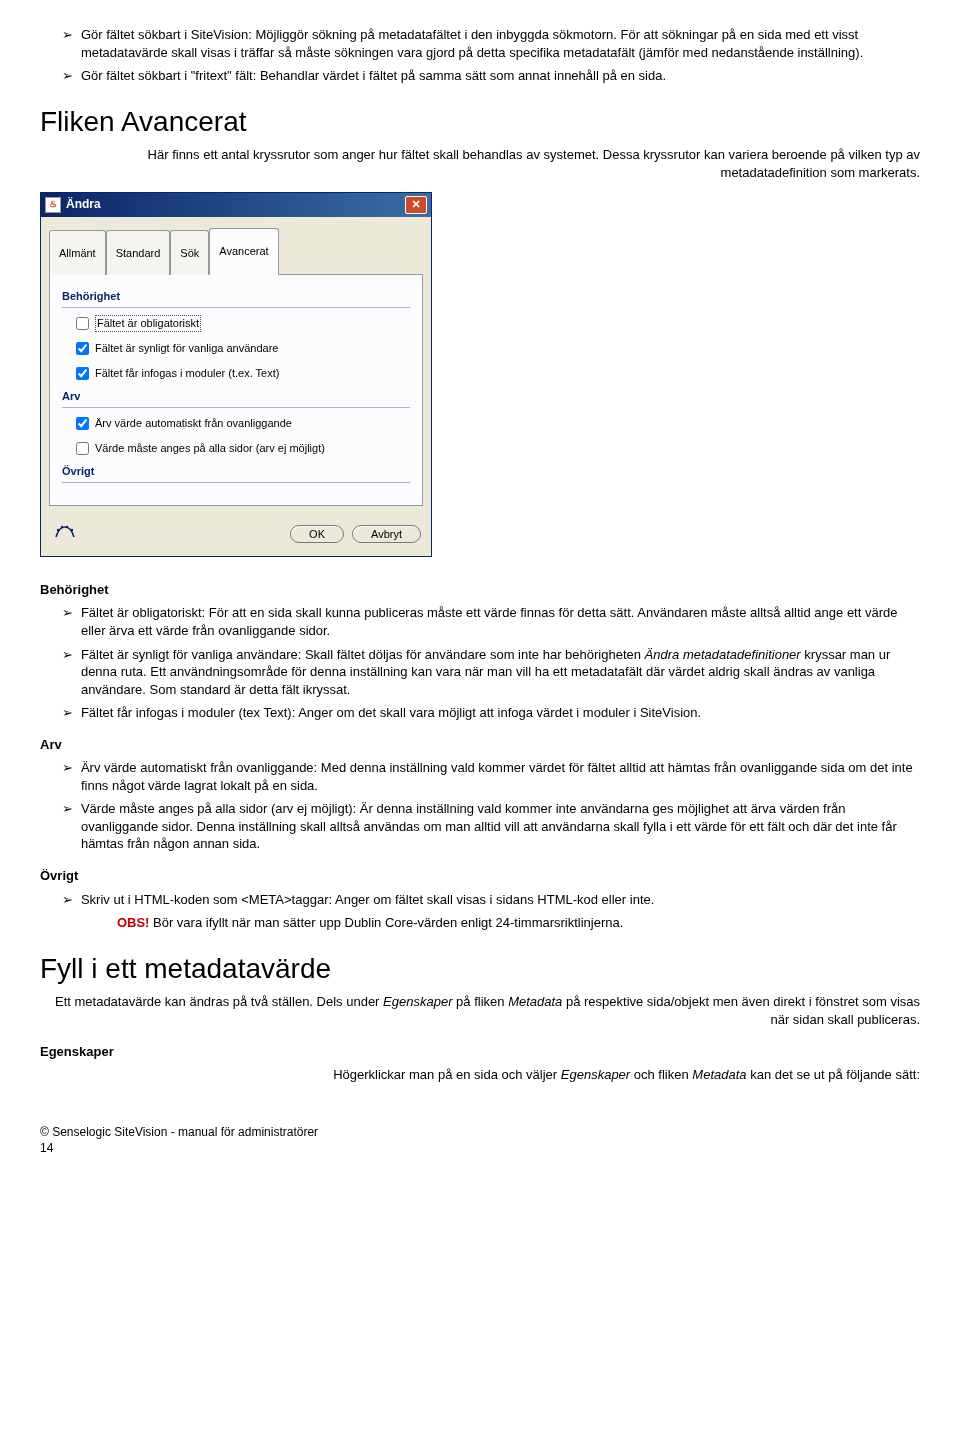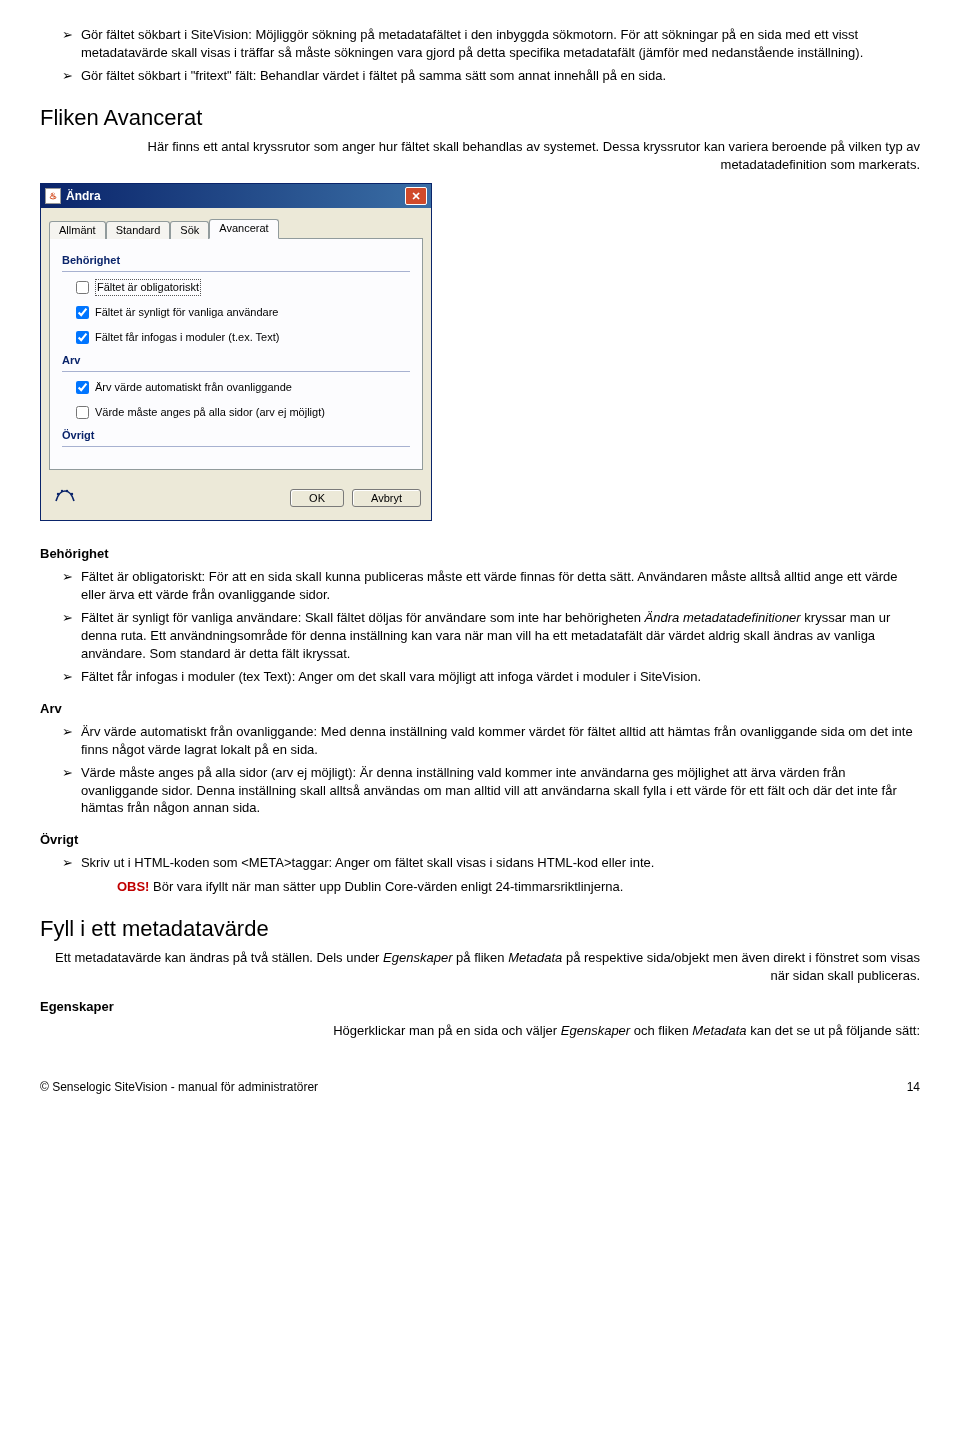--- a/index.html
+++ b/index.html
@@ -21,39 +21,39 @@
     margin-right: 8px;
     flex-shrink: 0;
     font-weight: normal;
   }
   .bullet .text {
     flex: 1;
   }
   .bold { font-weight: normal; }
   .italic { font-style: italic; }
   .h2section {
-    font-size: 22px;
+    font-size: 28px;
     font-family: "Trebuchet MS", Verdana, sans-serif;
     color: #000;
     margin: 18px 0 6px 0;
   }
   .para {
     margin: 6px 0;
     text-align: right;
   }
   .subhead {
     font-weight: bold;
     margin: 14px 0 4px 0;
   }
   .obs { color: #c00000; font-weight: bold; }
   .footer {
     margin-top: 40px;
     font-size: 12px;
     display: flex;
-    justify-content: space-between;
+    flex-direction: column;
   }
 
   
   .dialog {
     width: 390px;
     border: 1px solid #0a246a;
     background: #ece9d8;
     font-family: Tahoma, sans-serif;
     font-size: 11px;
     color: #000;
@@ -94,21 +94,21 @@
   .tabs {
     display: flex;
     margin: 10px 8px 0 8px;
     position: relative;
     bottom: -1px;
   }
   .tab {
     border: 1px solid #919b9c;
     border-bottom: none;
     background: #f2f1ee;
-    padding: 1px 9px;
+    padding: 15px 9px;
     font-size: 11px;
     margin-right: 0px;
     border-top-left-radius: 3px;
     border-top-right-radius: 3px;
     position: relative;
   }
   .tab.active {
     background: #fcfcfe;
     border-color: #919b9c;
     border-bottom: 1px solid #fcfcfe;
@@ -153,21 +153,21 @@
   .buttonbar .logo {
     margin-right: auto;
     width: 28px; height: 24px;
     display: flex; align-items: center; justify-content: center;
     font-size: 16px;
     color: #0a246a;
   }
   .buttonbar button {
     background: #ece9d8;
     border: 1px solid #7a7a7a;
-    border-radius: 3px;
+    border-radius: 9px;
     padding: 2px 18px;
     font-family: Tahoma, sans-serif;
     font-size: 11px;
     box-shadow: inset 1px 1px 0 #fff;
   }
 </style>
 </head>
 <body>
 
 <div class="bullet">

